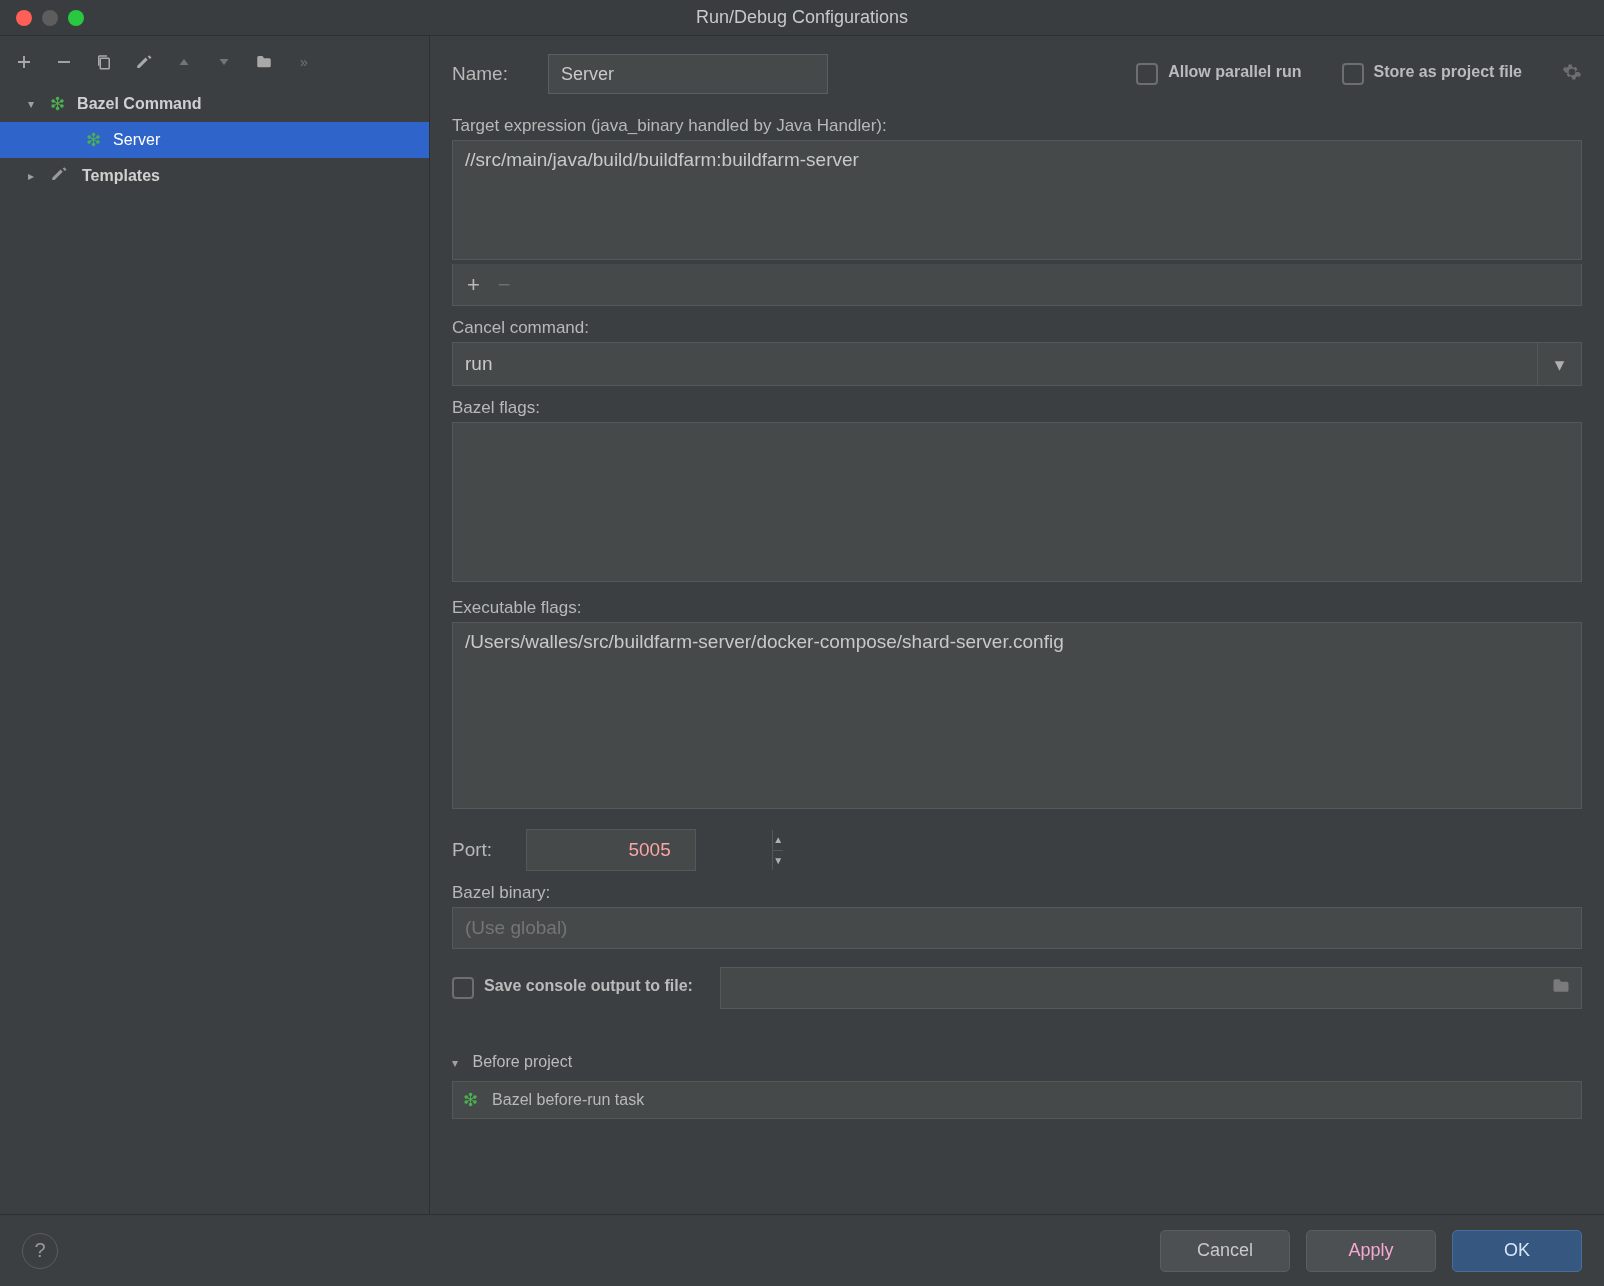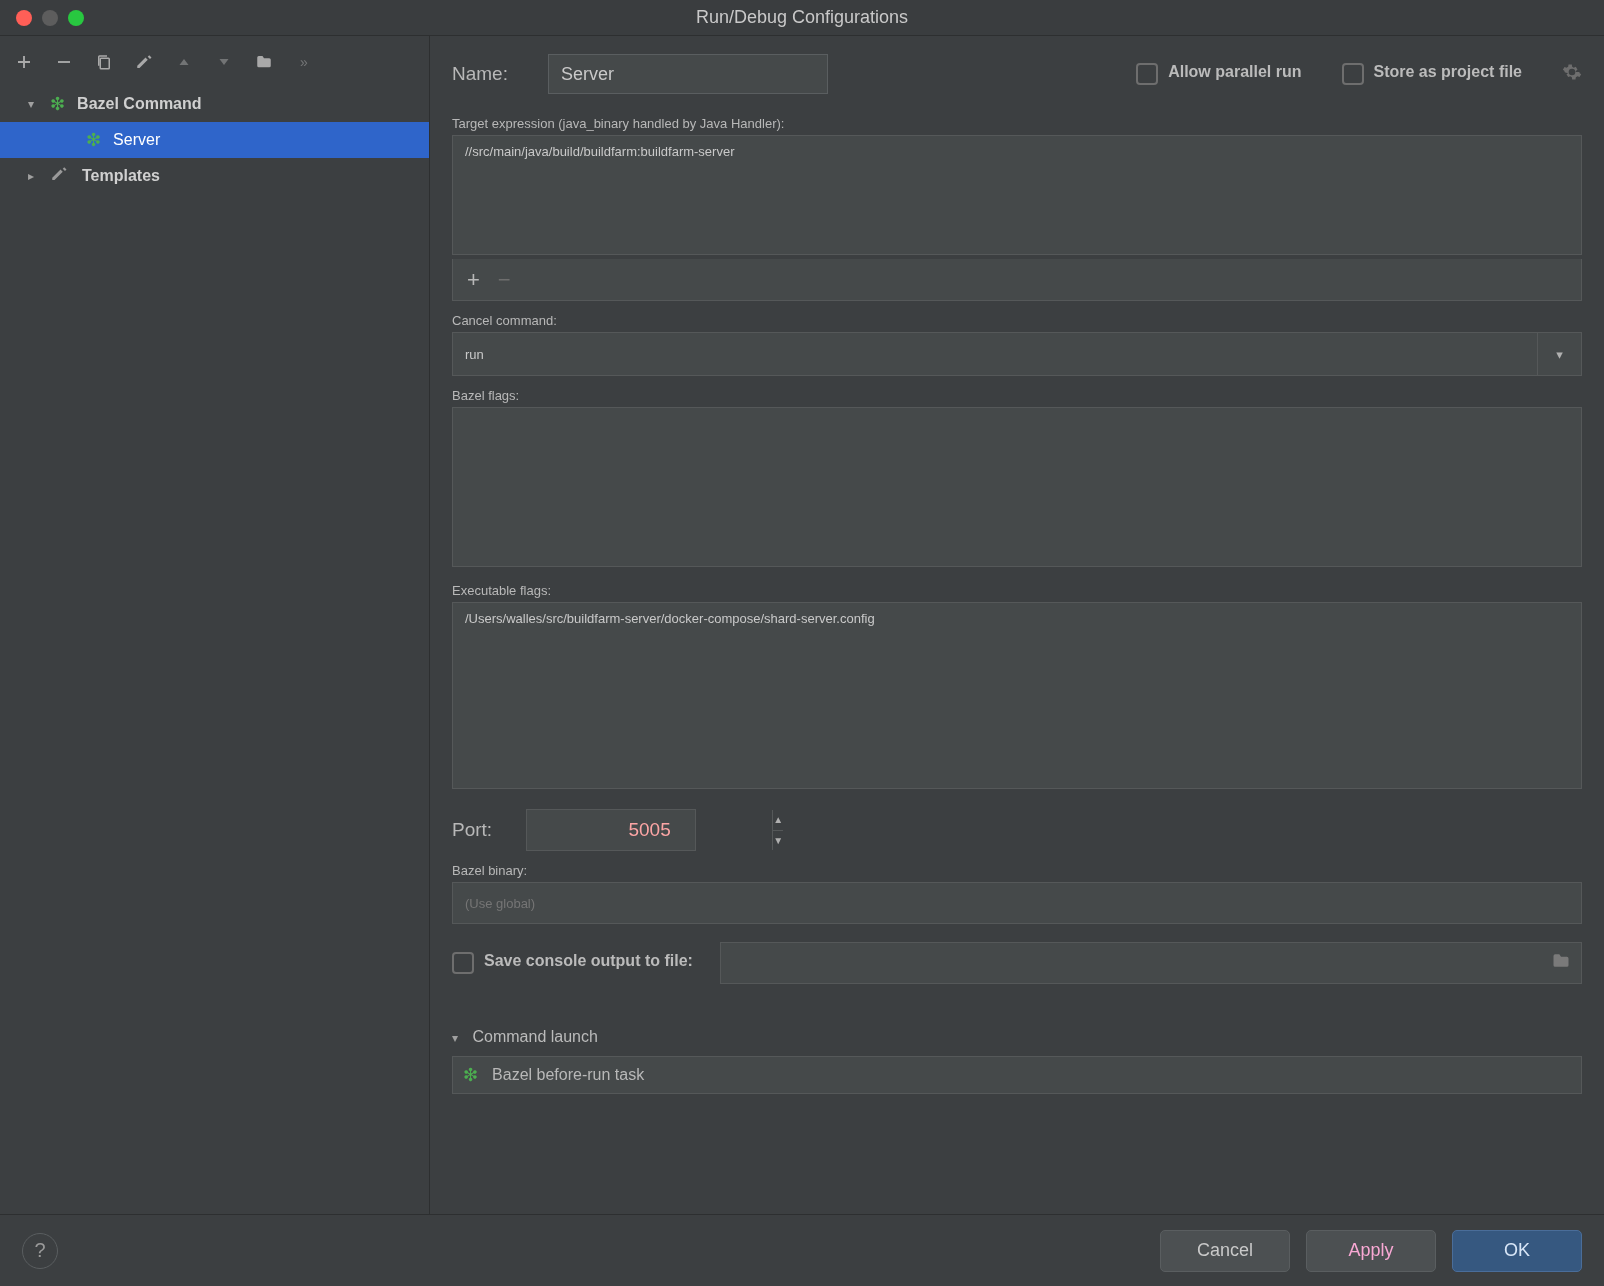--- a/index.html
+++ b/index.html
@@ -114,27 +114,27 @@
     font-weight: bold;
   }
   .chk {
     width: 22px; height: 22px;
     border: 2px solid #6e6e6e;
     border-radius: 4px;
     background: transparent;
   }
   .gear { color: #6e6e6e; }
 
-  .field-label { font-size: 13px; color: #b8b8b8; margin: 12px 0 4px; }
+  .field-label { font-size: 17px; color: #b8b8b8; margin: 12px 0 4px; }
   .textarea, .text-input, .select-row {
     width: 100%;
     background: #45494a;
     border: 1px solid #555859;
     color: #c9c9c9;
-    font-size: 13px;
+    font-size: 19px;
     padding: 8px 12px;
     resize: none;
     font-family: inherit;
   }
   .textarea.tall1 { height: 120px; }
   .textarea.tall2 { height: 160px; }
   .textarea.tall3 { height: 187px; }
   .target-block { margin-bottom: 0; }
   .mini-toolbar {
     height: 42px;
@@ -390,21 +390,21 @@
           <svg width="20" height="20" viewBox="0 0 24 24" fill="currentColor">
               <path d="M3 6a2 2 0 0 1 2-2h5l2 3h7a2 2 0 0 1 2 2v8a2 2 0 0 1-2 2H5a2 2 0 0 1-2-2V6z"></path>
             </svg>
         </span>
       </div>
     </div>
 
     <div class="before-launch">
       <div>
         <span class="caret">▾</span>
-        <span>Command launch</span>
+        <span>Before project</span>
       </div>
       <div class="launch-task">
         <span class="bazel-icon">❇</span>
         <span>Bazel before-run task</span>
       </div>
     </div>
   </div>
 </div>
 
 <div class="footer">

